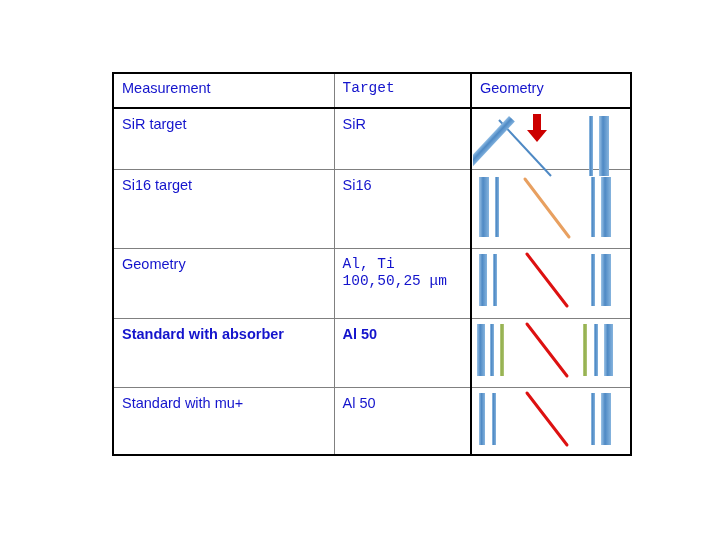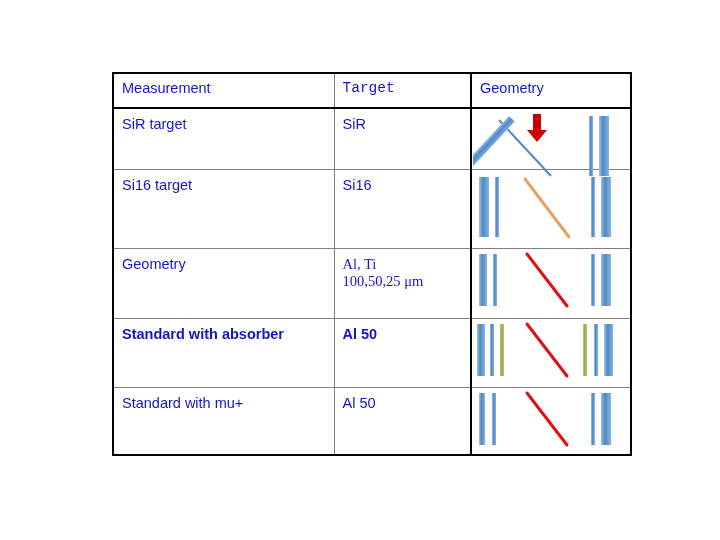--- a/index.html
+++ b/index.html
@@ -69,21 +69,21 @@
   .hdr-cell .cell-text {
     padding-top: 5px;
   }
 
   .row-r1 { height: 58px; }
   .row-r2 { height: 76px; margin-top: 24px; }
   .row-r3 { height: 67px; }
   .row-r4 { height: 66px; font-weight: bold; }
   .row-r5 { height: 65px; }
 
-  .mu { font-family: Liberation Serif, serif; }
+  .mu { font-family: Liberation Mono, monospace; }
 
   
   .geo-stage {
     position: relative;
     width: 100%;
     height: 100%;
   }
   .geo-svg {
     position: absolute;
     left: 0;

